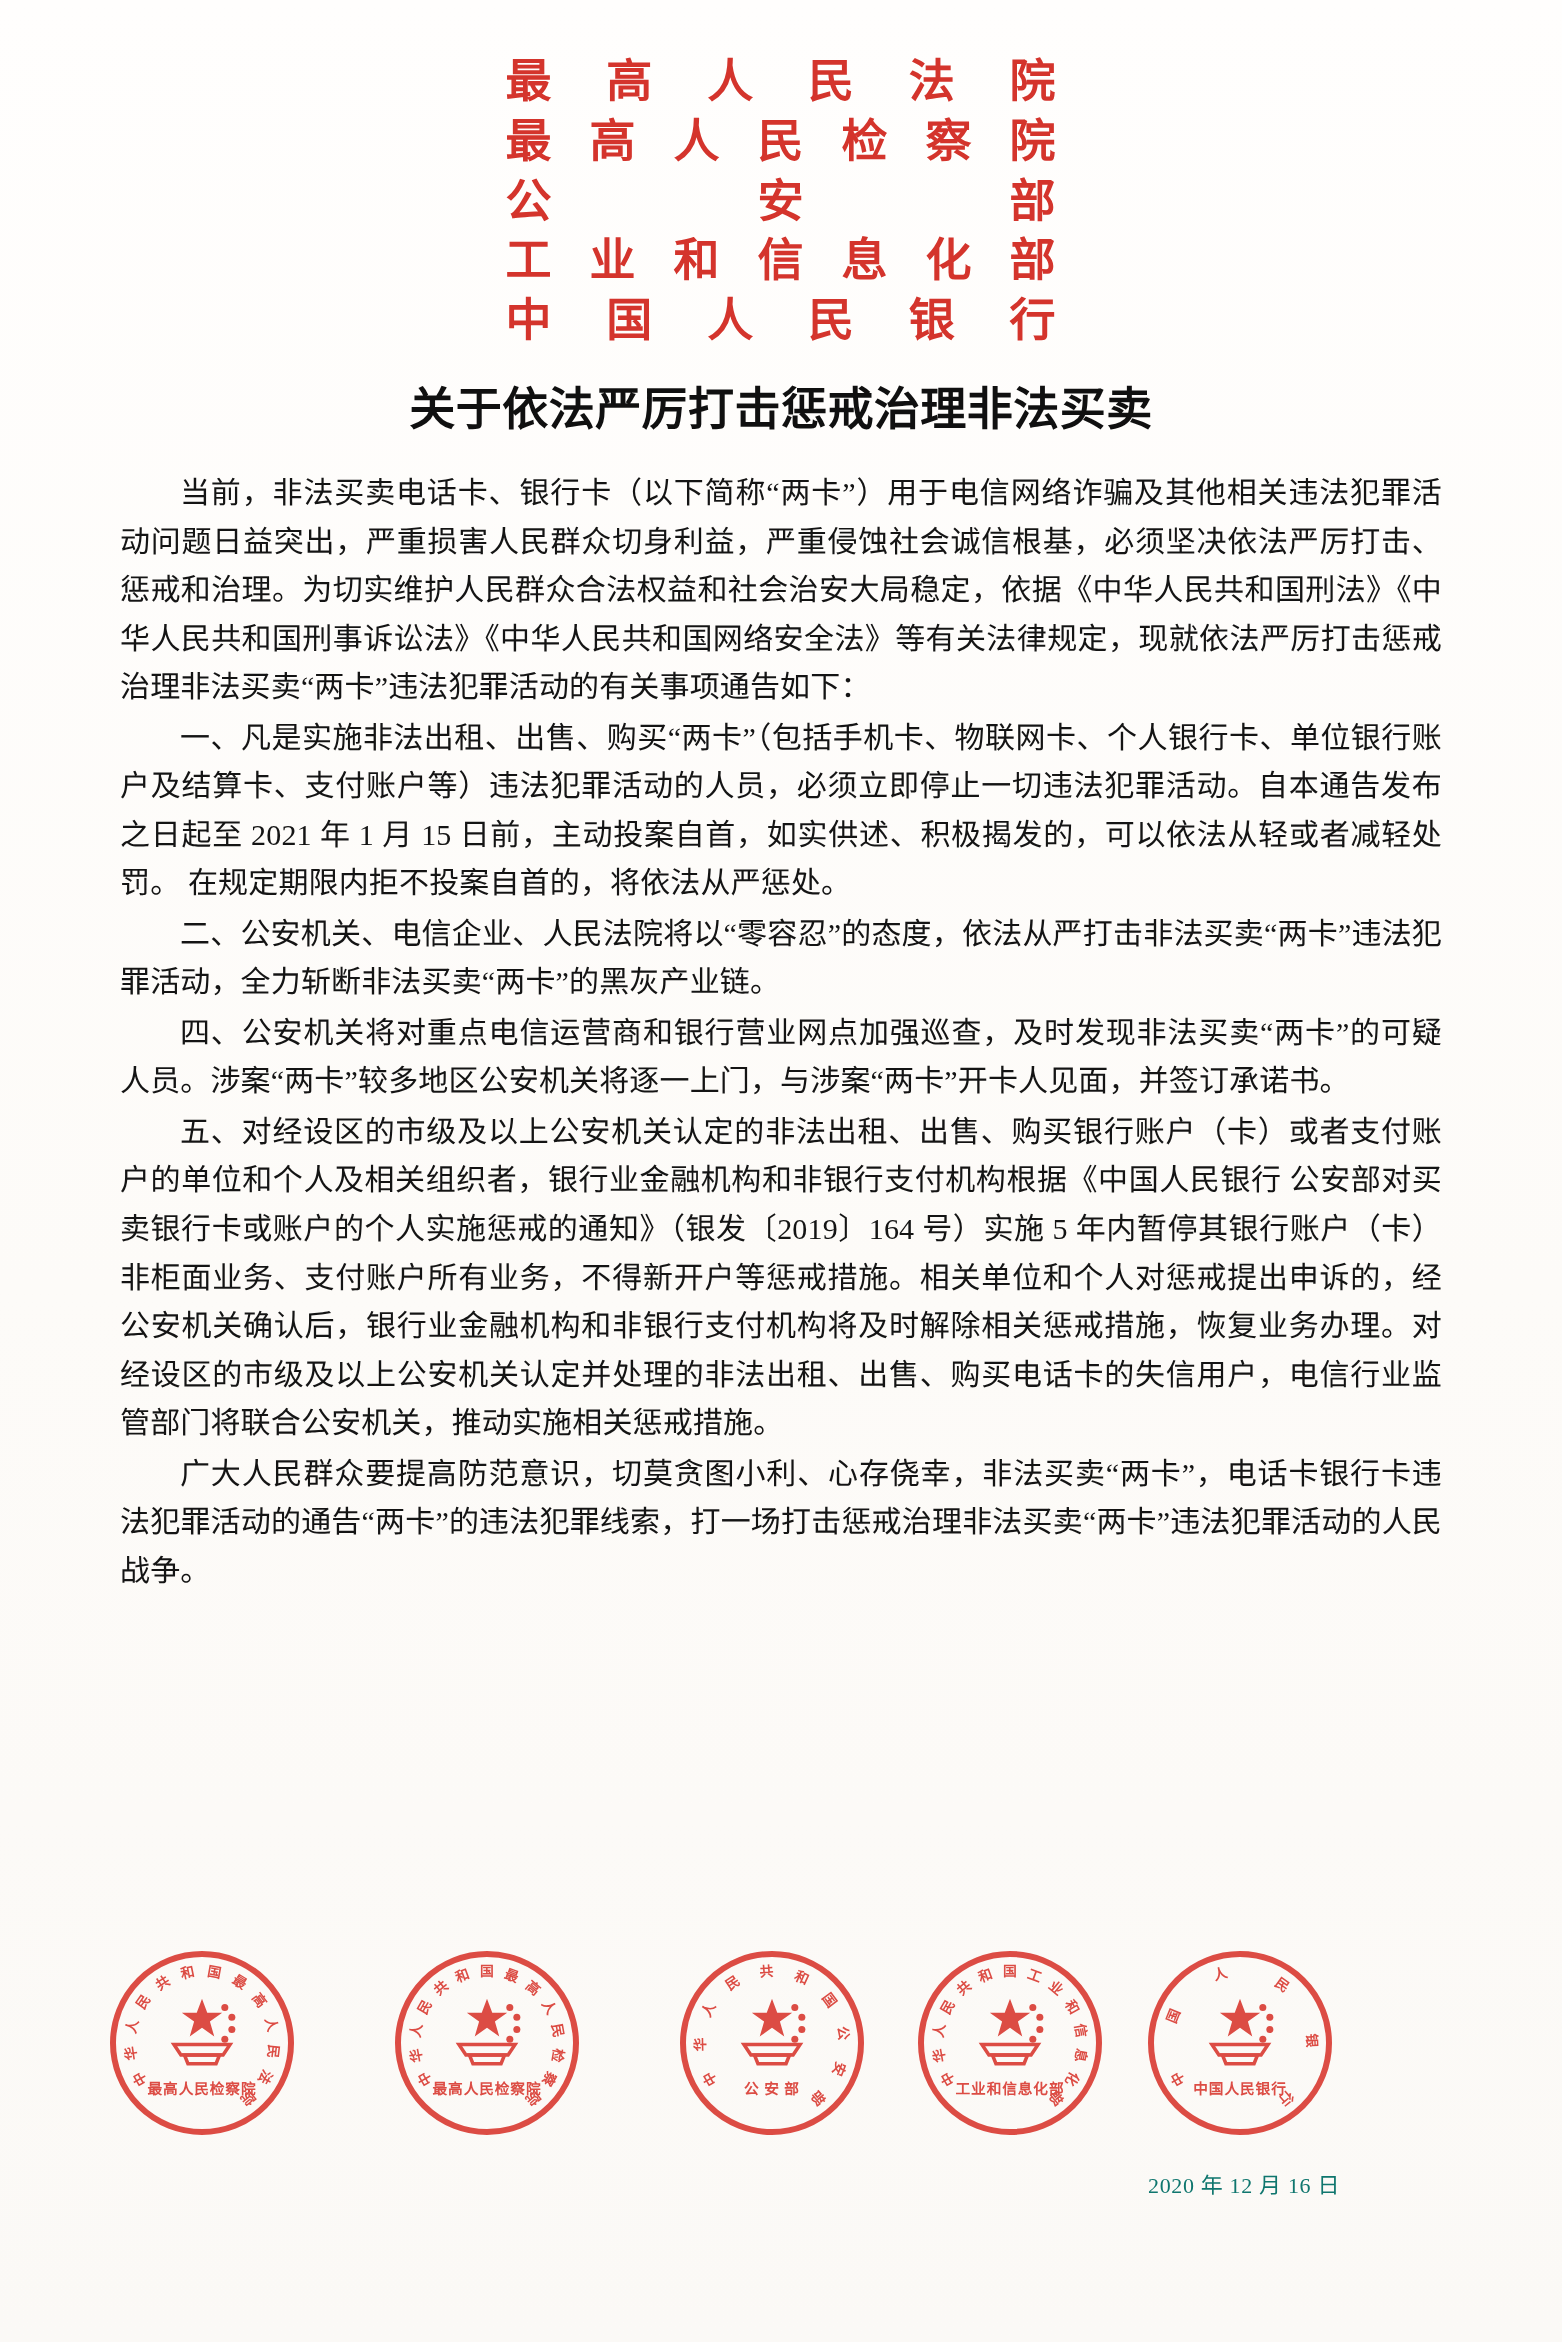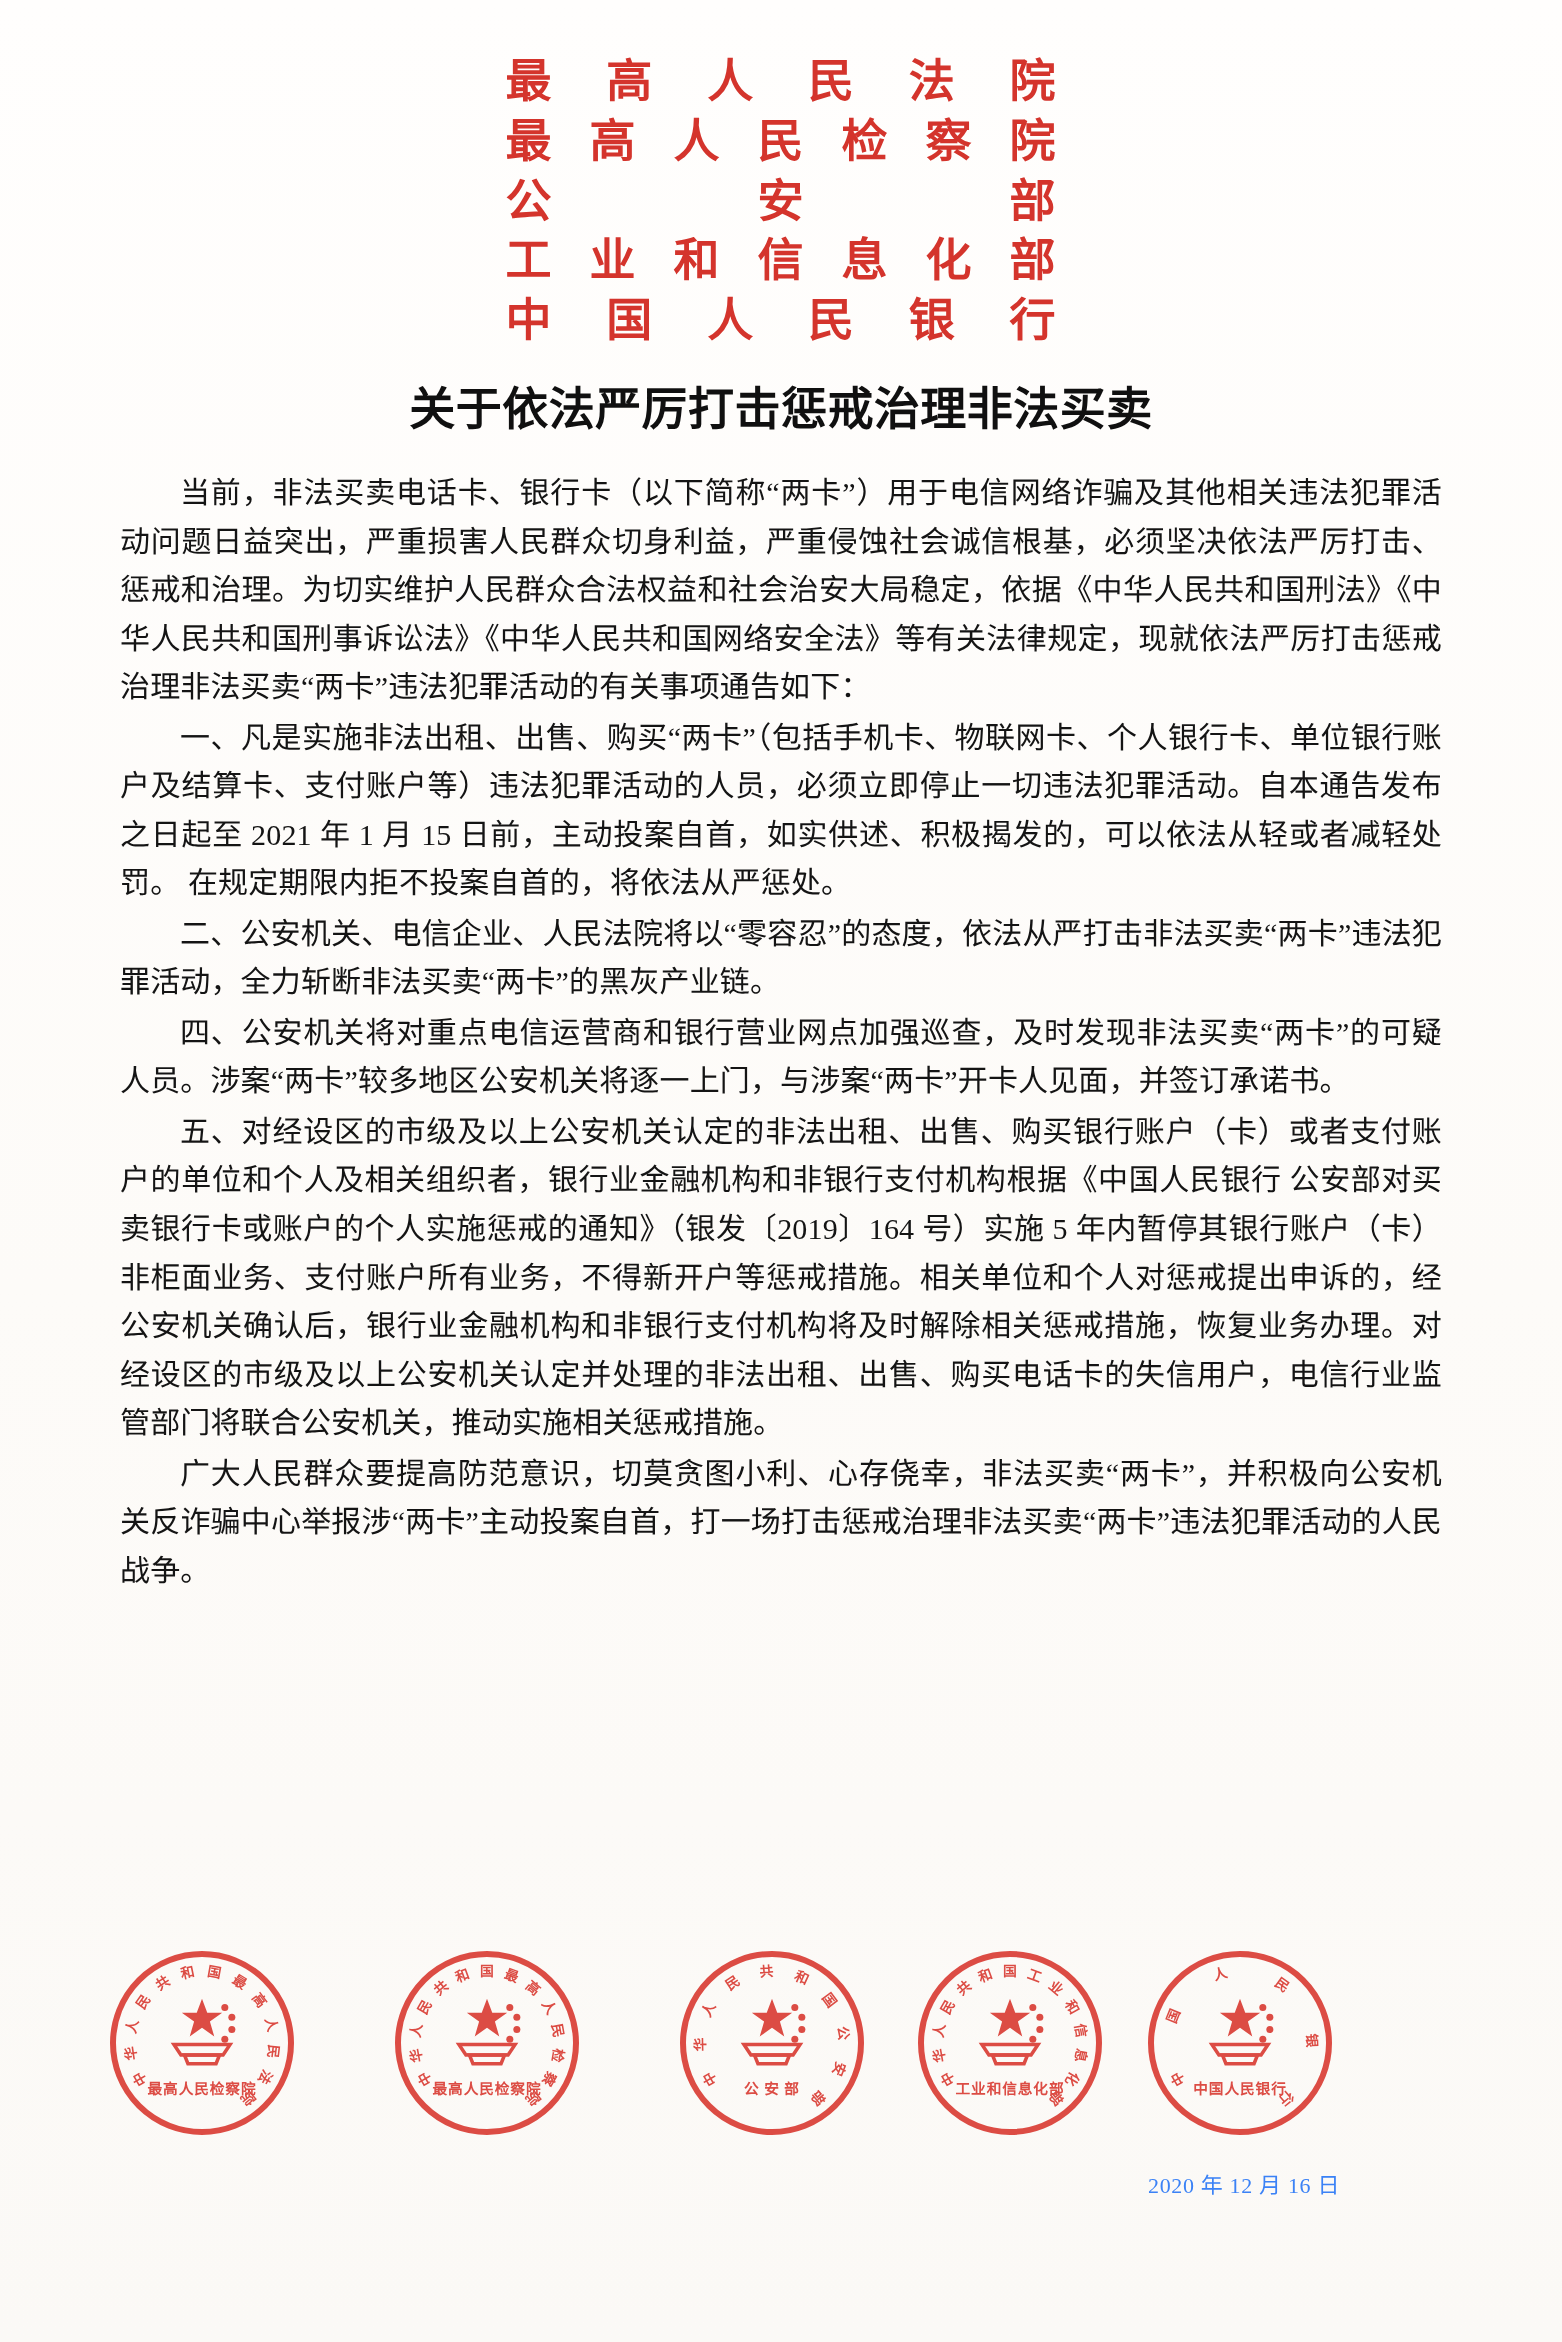--- a/index.html
+++ b/index.html
@@ -136,21 +136,21 @@
     bottom: 31px;
     text-align: center;
     font-size: 14.7px;
     color: #d8352c;
     font-weight: 700;
     letter-spacing: 0.06em;
   }
   .seal-date {
     position: absolute;
     font-size: 22px;
-    color: #3b82f6;
+    color: #0f766e;
     letter-spacing: 0.03em;
     white-space: nowrap;
   }
 </style>
 </head>
 <body>
 
 <div class="page">
 
   <div class="masthead">
@@ -198,21 +198,21 @@
   <div class="title">
     <div>关于依法严厉打击惩戒治理非法买卖</div>
   </div>
 
   <div class="body-text">
     <p>当前，非法买卖电话卡、银行卡（以下简称“两卡”）用于电信网络诈骗及其他相关违法犯罪活动问题日益突出，严重损害人民群众切身利益，严重侵蚀社会诚信根基，必须坚决依法严厉打击、惩戒和治理。为切实维护人民群众合法权益和社会治安大局稳定，依据《中华人民共和国刑法》《中华人民共和国刑事诉讼法》《中华人民共和国网络安全法》等有关法律规定，现就依法严厉打击惩戒治理非法买卖“两卡”违法犯罪活动的有关事项通告如下：</p>
     <p>一、凡是实施非法出租、出售、购买“两卡”（包括手机卡、物联网卡、个人银行卡、单位银行账户及结算卡、支付账户等）违法犯罪活动的人员，必须立即停止一切违法犯罪活动。自本通告发布之日起至 2021 年 1 月 15 日前，主动投案自首，如实供述、积极揭发的，可以依法从轻或者减轻处罚。 在规定期限内拒不投案自首的，将依法从严惩处。</p>
     <p>二、公安机关、电信企业、人民法院将以“零容忍”的态度，依法从严打击非法买卖“两卡”违法犯罪活动，全力斩断非法买卖“两卡”的黑灰产业链。</p>
     <p>四、公安机关将对重点电信运营商和银行营业网点加强巡查，及时发现非法买卖“两卡”的可疑人员。涉案“两卡”较多地区公安机关将逐一上门，与涉案“两卡”开卡人见面，并签订承诺书。</p>
     <p>五、对经设区的市级及以上公安机关认定的非法出租、出售、购买银行账户（卡）或者支付账户的单位和个人及相关组织者，银行业金融机构和非银行支付机构根据《中国人民银行 公安部对买卖银行卡或账户的个人实施惩戒的通知》（银发〔2019〕164 号）实施 5 年内暂停其银行账户（卡）非柜面业务、支付账户所有业务，不得新开户等惩戒措施。相关单位和个人对惩戒提出申诉的，经公安机关确认后，银行业金融机构和非银行支付机构将及时解除相关惩戒措施，恢复业务办理。对经设区的市级及以上公安机关认定并处理的非法出租、出售、购买电话卡的失信用户，电信行业监管部门将联合公安机关，推动实施相关惩戒措施。</p>
-    <p>广大人民群众要提高防范意识，切莫贪图小利、心存侥幸，非法买卖“两卡”，并积极向公安机关反诈骗中心举报涉“两卡”主动投案自首，打一场打击惩戒治理非法买卖“两卡”违法犯罪活动的人民战争。</p>
+    <p>广大人民群众要提高防范意识，切莫贪图小利、心存侥幸，非法买卖“两卡”，电话卡银行卡违法犯罪活动的通告“两卡”的违法犯罪线索，打一场打击惩戒治理非法买卖“两卡”违法犯罪活动的人民战争。</p>
   </div>
 
   <div class="seals">
     <div class="seal" style="left:110px; top:18.4px;">
       <div class="ring-text">
           <span style="transform: rotate(-210deg) translate(73px) rotate(90deg) translate(-50%, -50%);">中</span>
           <span style="transform: rotate(-188.333deg) translate(73px) rotate(90deg) translate(-50%, -50%);">华</span>
           <span style="transform: rotate(-166.667deg) translate(73px) rotate(90deg) translate(-50%, -50%);">人</span>
           <span style="transform: rotate(-145deg) translate(73px) rotate(90deg) translate(-50%, -50%);">民</span>
           <span style="transform: rotate(-123.333deg) translate(73px) rotate(90deg) translate(-50%, -50%);">共</span>

